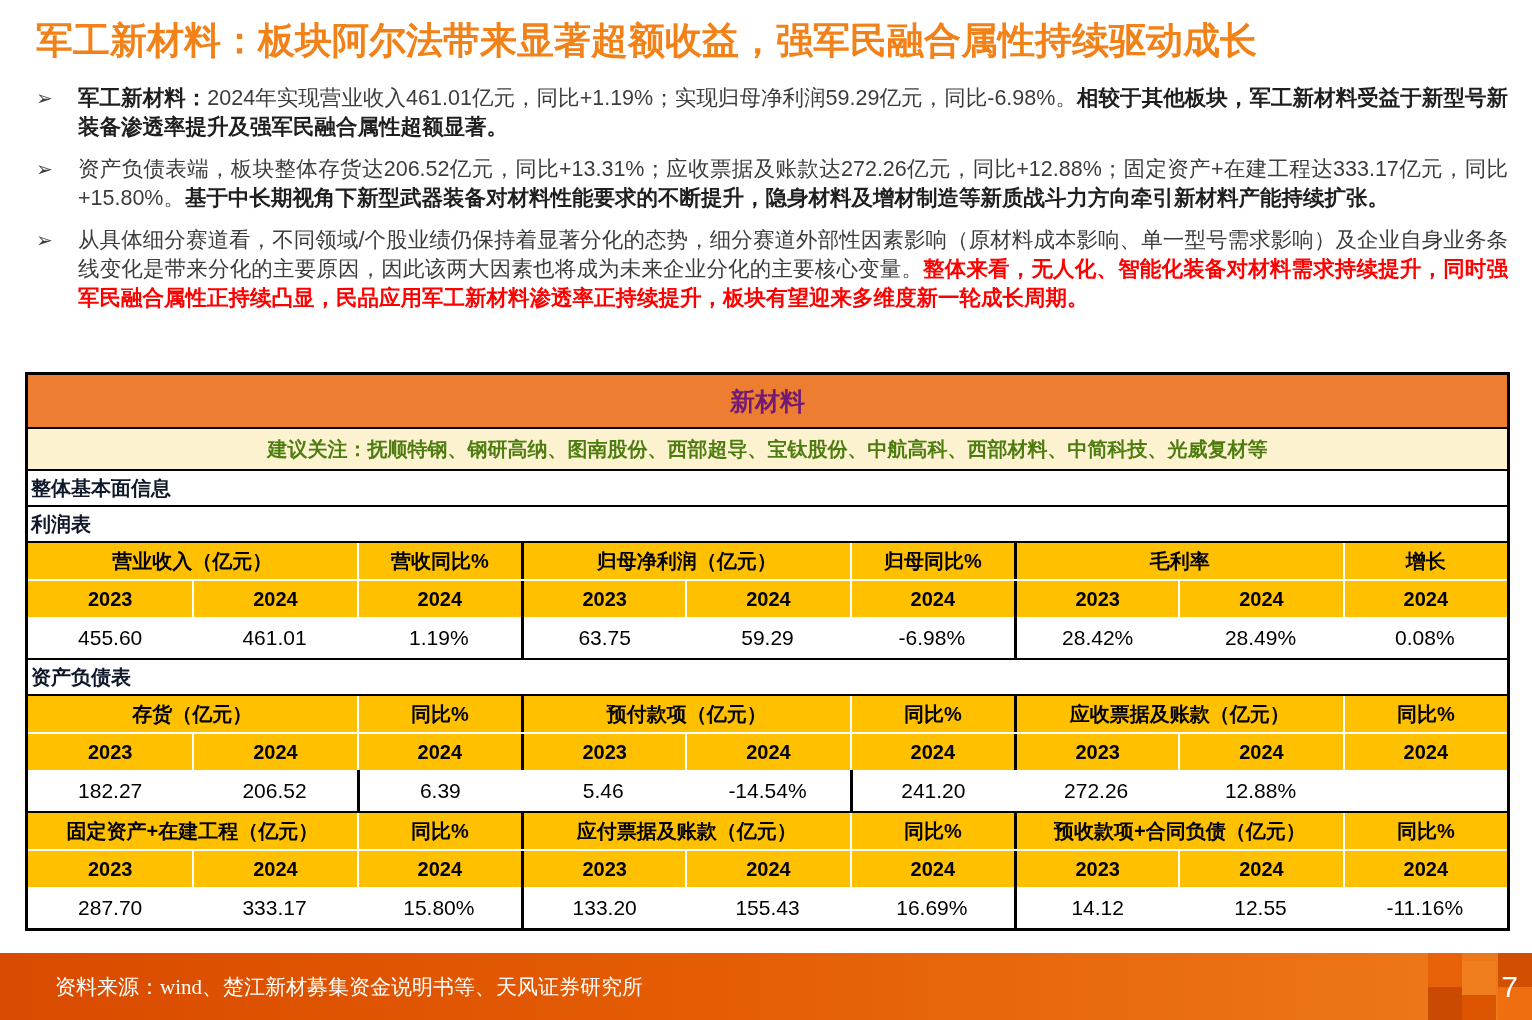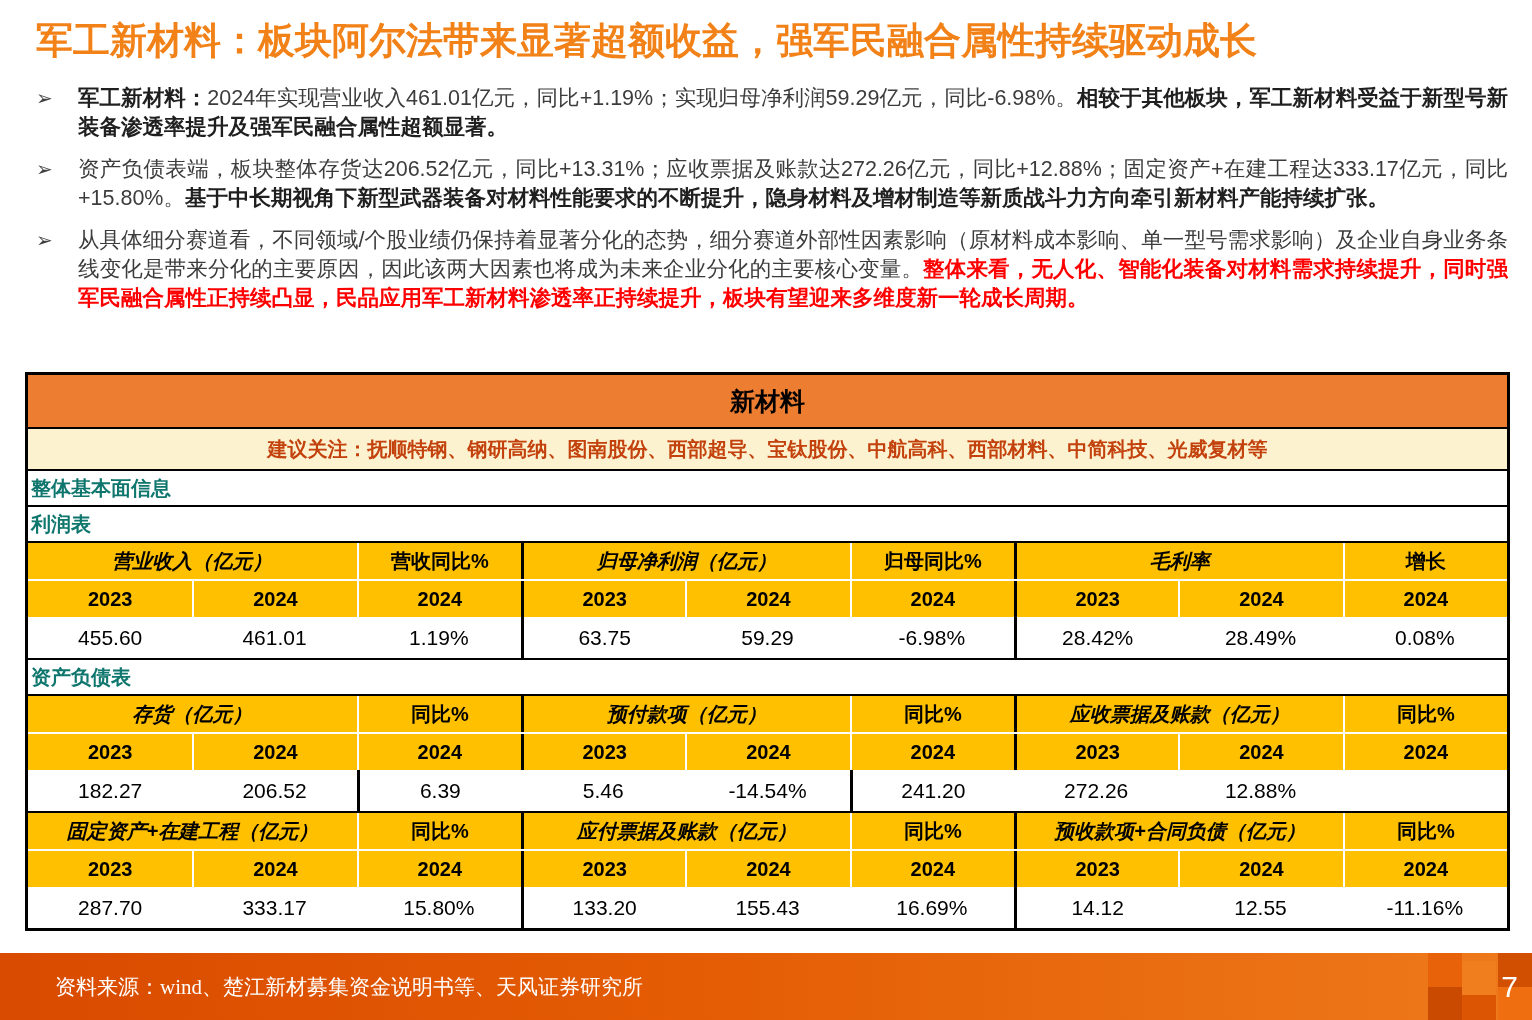--- a/index.html
+++ b/index.html
@@ -27,42 +27,42 @@
   .seg-lead,.seg-em{font-weight:bold;color:#1f1f1f;}
   .seg-red{font-weight:bold;color:var(--emphasis_red,#FF0000);}
   
   .ftable{
     position:absolute;left:25px;top:372px;width:1485px;
     border:3px solid #000;box-sizing:border-box;background:#fff;
   }
   .t-title{
     background:var(--table_header_orange,#ED7D31);
     height:52px;display:flex;align-items:center;justify-content:center;
-    font-size:25px;font-weight:bold;color:#000000;
+    font-size:25px;font-weight:bold;color:#701a75;
     border-bottom:2px solid #000;
   }
   .t-rec{
     background:var(--cream,#FDF2CF);
     height:40px;display:flex;align-items:center;justify-content:center;
-    font-size:20px;font-weight:bold;color:#c2410c;
+    font-size:20px;font-weight:bold;color:#4d7c0f;
     border-bottom:2px solid #000;
   }
   .t-section{
     background:#fff;height:34px;display:flex;align-items:center;
-    font-size:20px;font-weight:bold;color:#0f766e;padding-left:3px;
+    font-size:20px;font-weight:bold;color:#0f172a;padding-left:3px;
     border-bottom:2px solid #000;
   }
   .band{border-bottom:2px solid #000;}
   .band:last-child{border-bottom:none;}
   .grid{display:grid;grid-template-columns:repeat(9,1fr);}
   .cell{
     display:flex;align-items:center;justify-content:center;
     text-align:center;box-sizing:border-box;color:#000;
   }
-  .span2{grid-column:span 2;font-style:italic;}
+  .span2{grid-column:span 2;}
   .g-label .cell,.g-year .cell{
     background:var(--gold,#FFC000);font-weight:bold;font-size:20px;height:36px;
   }
   .g-label .cell + .cell,.g-year .cell + .cell{border-left:2px solid #fff;}
   .g-year{border-top:2px solid #fff;}
   .g-val .cell{background:#fff;font-size:21px;height:41px;}
   .cell.gs{border-left:3px solid #000 !important;}
   
   .footer{
     position:absolute;left:0;top:953px;width:1532px;height:67px;

